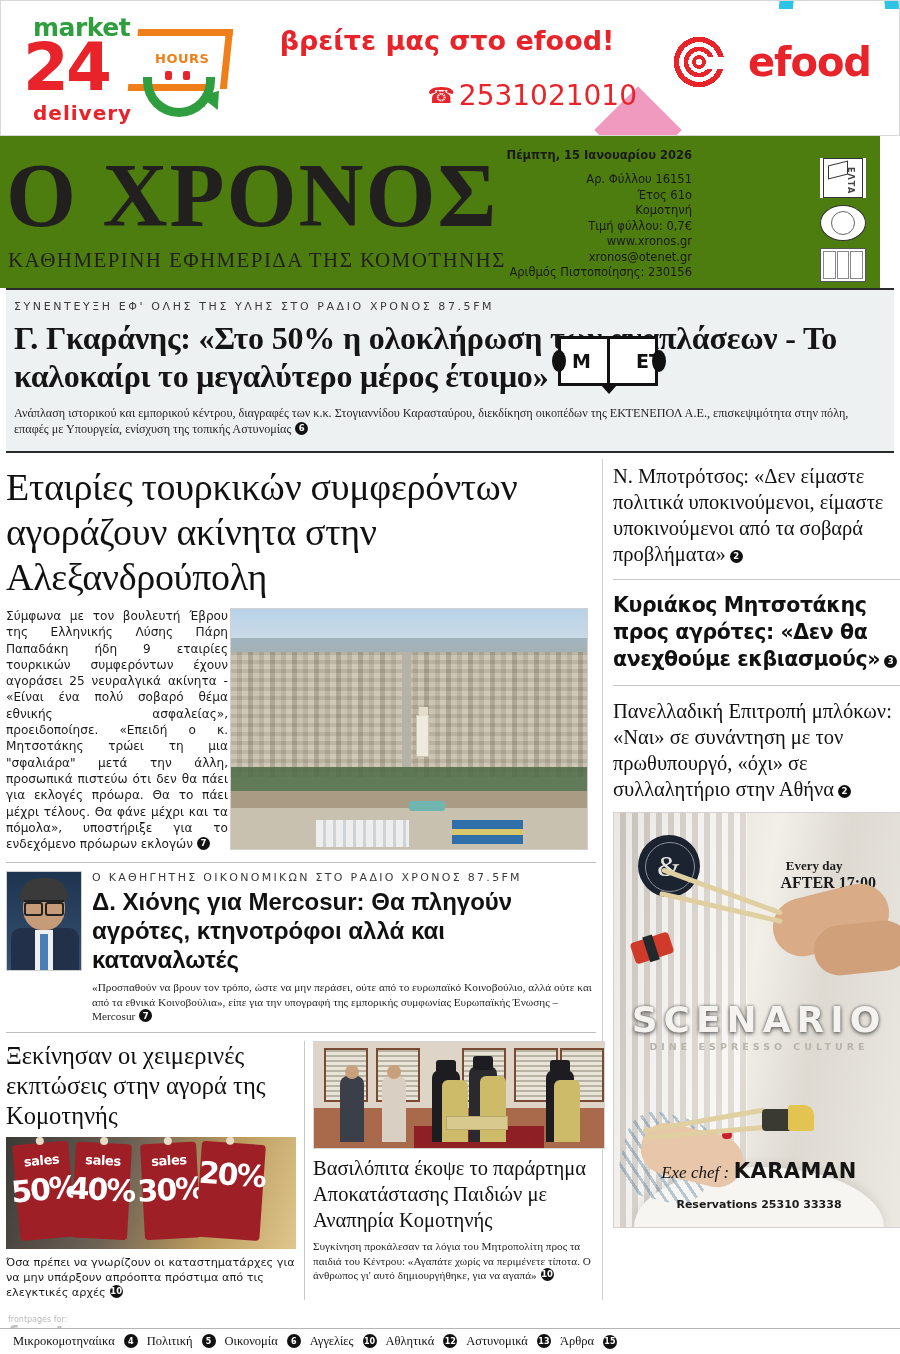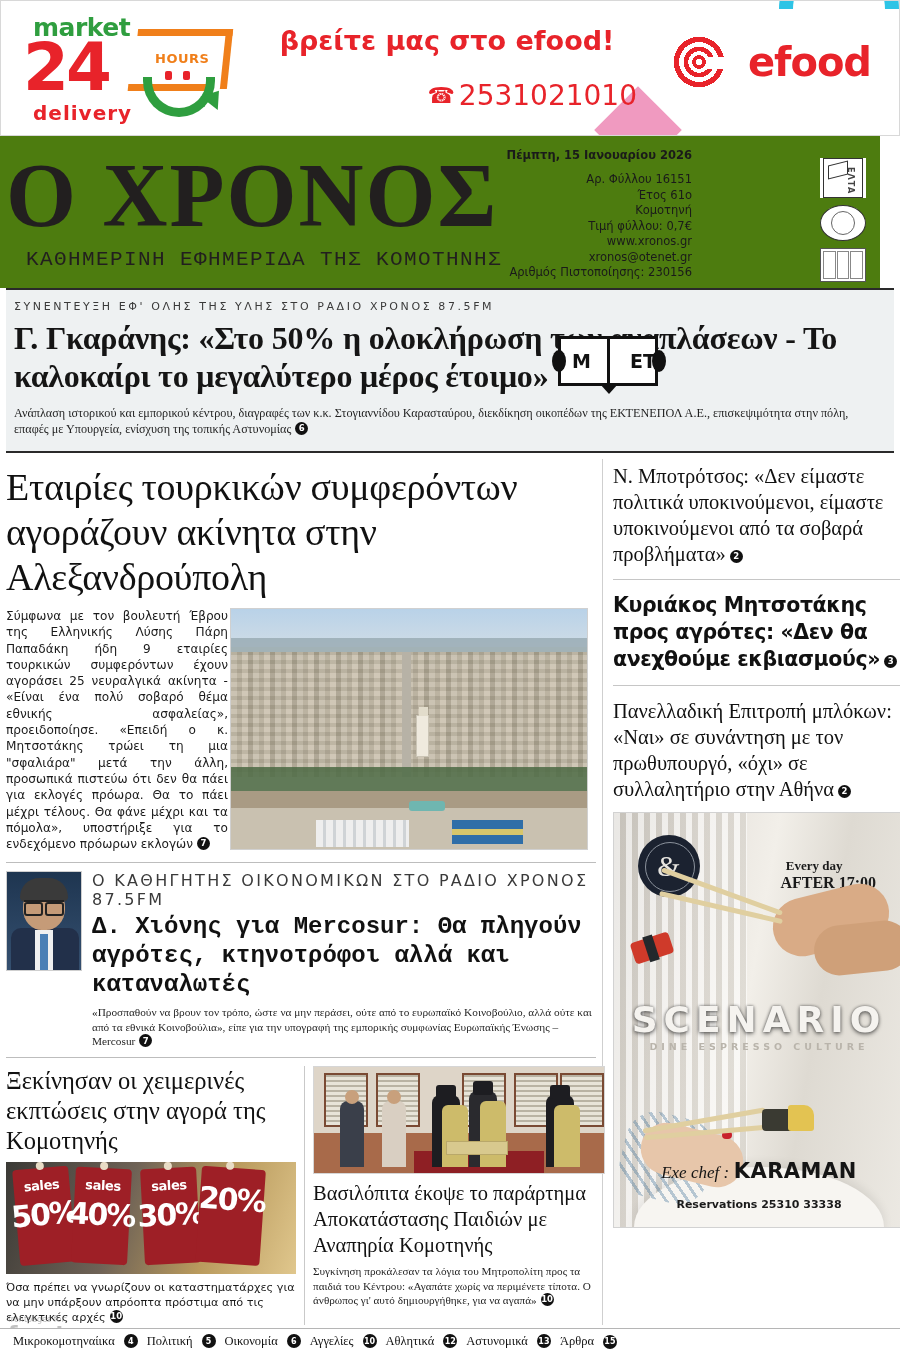--- a/index.html
+++ b/index.html
@@ -100,35 +100,35 @@
 
   
   .masthead { position:relative; width:880px; height:152px; background:#4d7c0f; }
   .mast-title {
     position:absolute; left:6px; top:14px;
     font-family:"Liberation Serif", serif; font-weight:bold;
     font-size:90px; color:#221f1f; letter-spacing:2px; line-height:92px;
   }
   .mast-sub {
     position:absolute; left:8px; top:112px;
-    font-family:Liberation Mono, monospace; font-weight:normal;
-    font-size:21px; color:#221f1f; letter-spacing:1.4px;margin-left:18px;
+    font-family:Liberation Serif, serif; font-weight:normal;
+    font-size:21px; color:#221f1f; letter-spacing:1.4px;
   }
   .met-logo {
     position:absolute; left:548px; top:196px; width:120px; height:62px;
   }
   .met-book {
     position:absolute; left:10px; top:4px; width:100px; height:50px;
     border:3px solid #111; background:#fff;
   }
   .met-spine { position:absolute; left:59px; top:6px; width:3px; height:46px; background:#111;}
   .met-dot { position:absolute; top:18px; width:14px; height:22px; background:#111; border-radius:50%;}
   .met-dot.l{ left:4px;} .met-dot.r{ left:104px;}
   .met-txt { position:absolute; top:18px; font-family:"DejaVu Sans", sans-serif; font-weight:bold; font-size:19px; color:#111;}
-  .met-txt.m{ left:24px;} .met-txt.et{ left:82px;text-align:center;}
+  .met-txt.m{ left:24px;} .met-txt.et{ left:88px;text-align:center;}
   .met-v { position:absolute; left:52px; top:52px; width:0; height:0; border-left:9px solid transparent; border-right:9px solid transparent; border-top:10px solid #111;}
 
   .mast-date {
     position:absolute; right:188px; top:12px; text-align:right;
     font-family:"DejaVu Sans", sans-serif; font-weight:bold;
     font-size:11.5px; color:#1a1a1a;
   }
   .mast-info {
     position:absolute; right:188px; top:36px; text-align:right;
     font-family:"DejaVu Sans", sans-serif; font-size:11.5px; color:#1a1a1a; line-height:15.5px;
@@ -235,24 +235,24 @@
   .mp-face{position:absolute;left:16px;top:12px;width:42px;height:46px;border-radius:50% 50% 45% 45%;background:#c59b78;}
   .mp-hair{position:absolute;left:13px;top:6px;width:48px;height:24px;border-radius:24px 24px 6px 6px;background:#3a3a3a;}
   .mp-glass{position:absolute;left:17px;top:28px;width:40px;height:10px;border-top:2px solid #222;}
   .mp-glass:before,.mp-glass:after{content:"";position:absolute;top:0;width:15px;height:10px;border:2px solid #222;border-radius:3px;}
   .mp-glass:before{left:0;} .mp-glass:after{right:0;}
   .mp-body{position:absolute;left:4px;top:56px;width:68px;height:44px;background:#22304a;border-radius:10px 10px 0 0;}
   .mp-shirt{position:absolute;left:28px;top:58px;width:18px;height:42px;background:#f0f0f0;}
   .mp-tie{position:absolute;left:33px;top:62px;width:8px;height:38px;background:#4a7fb5;}
   .merc-text { flex:1; }
   .merc-kicker {
-    font-family:"DejaVu Sans", sans-serif; font-size:16px; letter-spacing:2.3px; color:#3a3a3a; margin-bottom:3px;
+    font-family:"DejaVu Sans", sans-serif; font-size:11px; letter-spacing:2.3px; color:#3a3a3a; margin-bottom:3px;
   }
   .merc-title {
-    font-family:Liberation Mono, monospace; font-weight:bold;
+    font-family:Liberation Sans, sans-serif; font-weight:bold;
     font-size:24px; line-height:29px; color:#111;
   }
   .merc-desc {
     margin-top:6px; font-family:"Liberation Serif", serif;
     font-size:11.3px; line-height:14.5px; color:#1f1f1f;
   }
 
   
   .bottom { display:flex; gap:8px; margin-top:8px; }
   .bl { width:290px; position:relative;}

